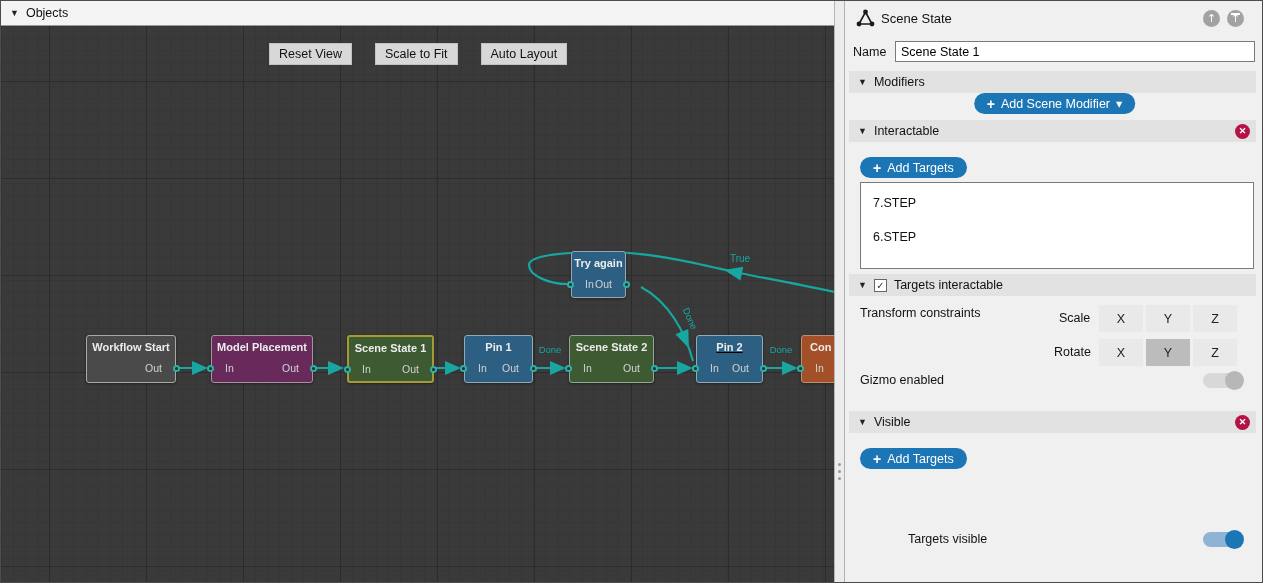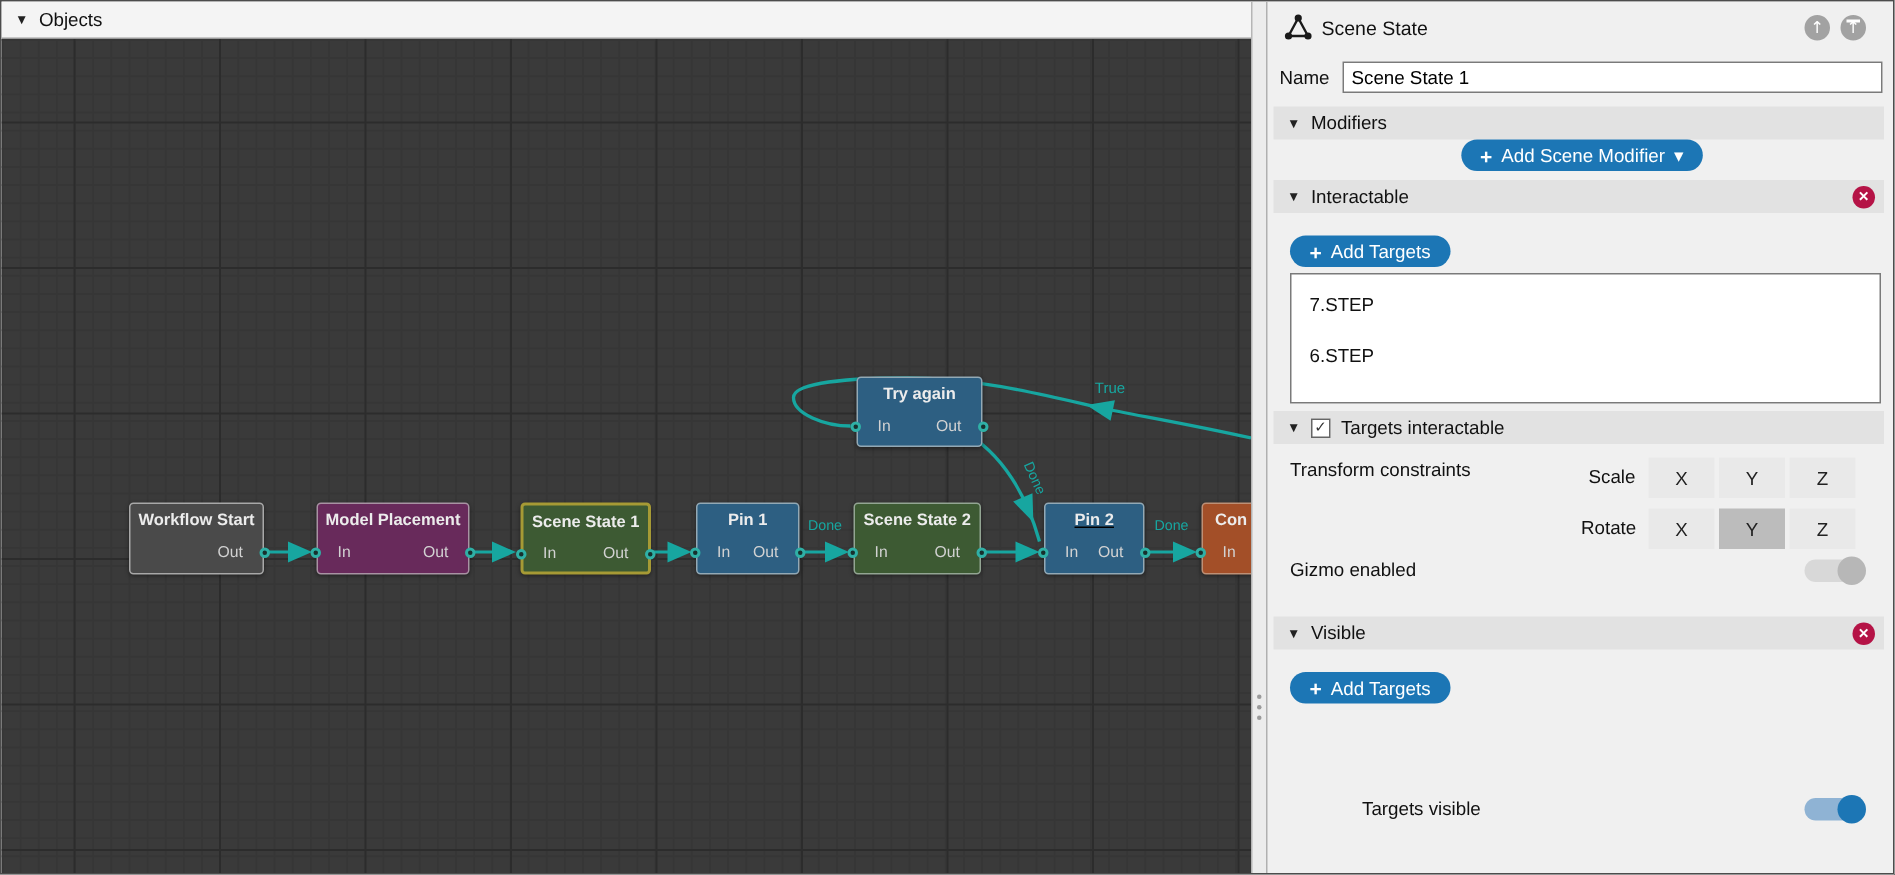--- a/index.html
+++ b/index.html
@@ -67,20 +67,25 @@
 <body>
 
 <div class="app">
 
   <div class="canvas-pane">
     <div class="objects-bar">
       <span class="tri">▼</span>
       <span>Objects</span>
     </div>
     <div class="canvas">
+      <div class="canvas-toolbar">
+        <button class="tool-btn">Reset View</button>
+        <button class="tool-btn">Scale to Fit</button>
+        <button class="tool-btn">Auto Layout</button>
+      </div>
       <svg id="edge-svg" width="833" height="558" viewBox="0 0 833 558">
           <line x1="176" y1="342" x2="199" y2="342" stroke="#17a6a0" stroke-width="2"></line>
           <polygon points="207,342 191,335 191,349" fill="#17a6a0"></polygon>
           <line x1="313" y1="342" x2="335" y2="342" stroke="#17a6a0" stroke-width="2"></line>
           <polygon points="343,342 327,335 327,349" fill="#17a6a0"></polygon>
           <line x1="434" y1="342" x2="452" y2="342" stroke="#17a6a0" stroke-width="2"></line>
           <polygon points="460,342 444,335 444,349" fill="#17a6a0"></polygon>
           <line x1="533" y1="342" x2="557" y2="342" stroke="#17a6a0" stroke-width="2"></line>
           <polygon points="565,342 549,335 549,349" fill="#17a6a0"></polygon>
           <text fill="#17a6a0" font-size="9.5" font-family="Liberation Sans, sans-serif" text-anchor="middle" x="549" y="327">Done</text>
@@ -135,21 +140,21 @@
           <span class="port-label in">In</span>
           <span class="dot in"></span>
           <span class="port-label out">Out</span>
           <span class="dot out"></span>
         </div>
         <div class="node" style="left: 800px; top: 309px; width: 90px; height: 48px; background: rgb(163, 79, 40); border-color: rgb(189, 144, 118);">
           <div class="node-title left">Con</div>
           <span class="port-label in">In</span>
           <span class="dot in"></span>
         </div>
-        <div class="node" style="left: 570px; top: 225px; width: 84px; height: 47px; background: rgb(45, 95, 130); border-color: rgb(147, 169, 181);">
+        <div class="node" style="left: 570px; top: 225px; width: 55px; height: 47px; background: rgb(45, 95, 130); border-color: rgb(147, 169, 181);">
           <div class="node-title">Try again</div>
           <span class="port-label in">In</span>
           <span class="dot in"></span>
           <span class="port-label out">Out</span>
           <span class="dot out"></span>
         </div>
       </div>
   </div>
 
   <div class="splitter">

